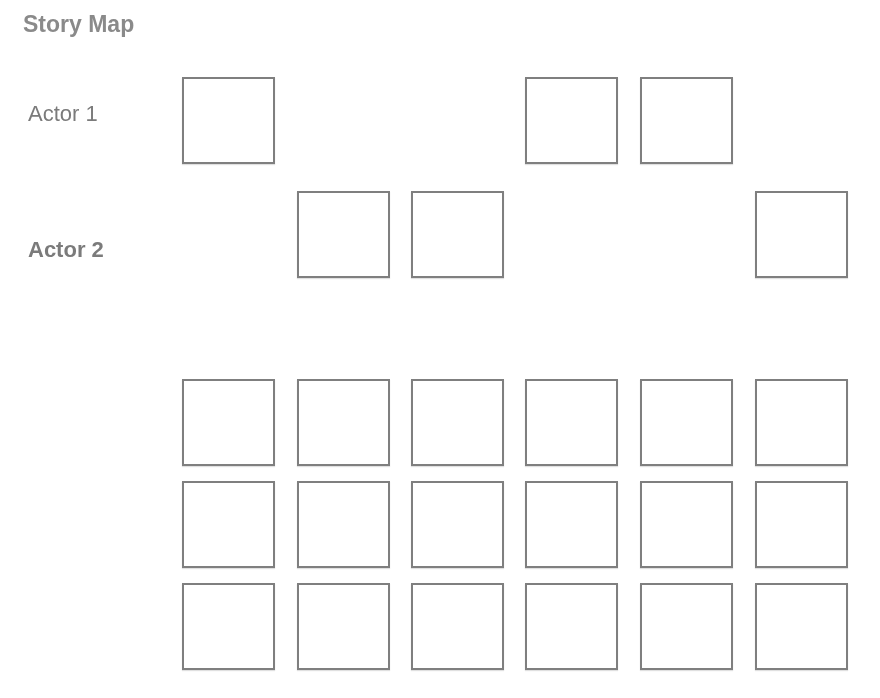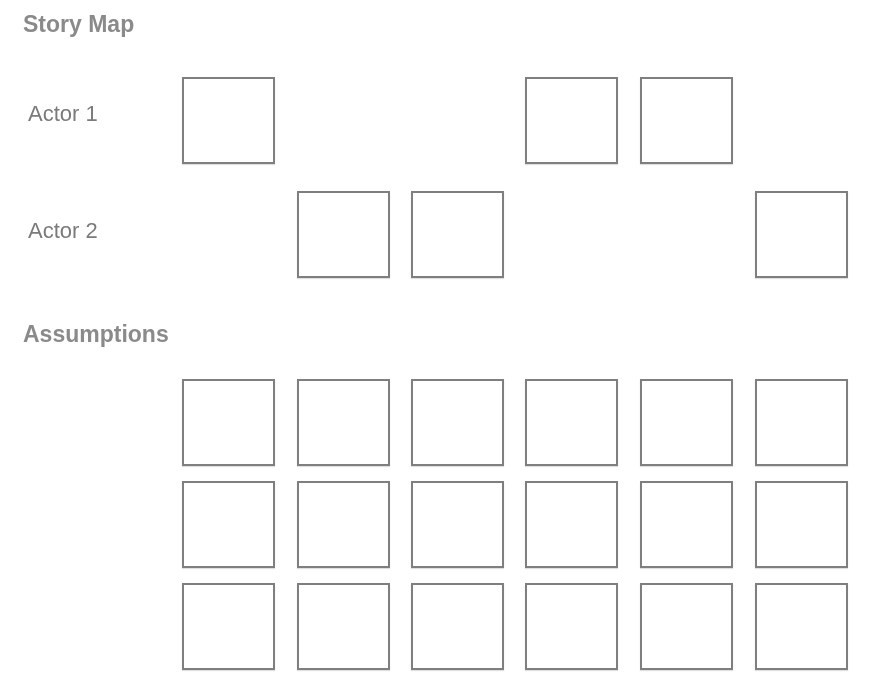--- a/index.html
+++ b/index.html
@@ -57,27 +57,26 @@
 <body>
 
 <div class="canvas">
   <h1 class="section-title" id="story-title">Story Map</h1>
 
   <div id="story-rows">
       <div class="actor-label" style="top: 103px; text-align: center;">Actor 1</div>
       <div class="card" style="left: 182px; top: 77px;"></div>
       <div class="card" style="left: 525px; top: 77px;"></div>
       <div class="card" style="left: 640px; top: 77px;"></div>
-      <div class="actor-label" style="top: 220px;">Actor 2</div>
+      <div class="actor-label" style="top: 239px; font-weight: bold;">Actor 2</div>
       <div class="card" style="left: 297px; top: 191px;"></div>
       <div class="card" style="left: 411px; top: 191px;"></div>
       <div class="card" style="left: 755px; top: 191px;"></div>
     </div>
 
-  <h1 class="section-title" id="assumptions-title">Assumptions</h1>
 
   <div id="assumptions-grid">
       <div class="card" style="left: 182px; top: 379px;"></div>
       <div class="card" style="left: 297px; top: 379px;"></div>
       <div class="card" style="left: 411px; top: 379px;"></div>
       <div class="card" style="left: 525px; top: 379px;"></div>
       <div class="card" style="left: 640px; top: 379px;"></div>
       <div class="card" style="left: 755px; top: 379px;"></div>
       <div class="card" style="left: 182px; top: 481px;"></div>
       <div class="card" style="left: 297px; top: 481px;"></div>

